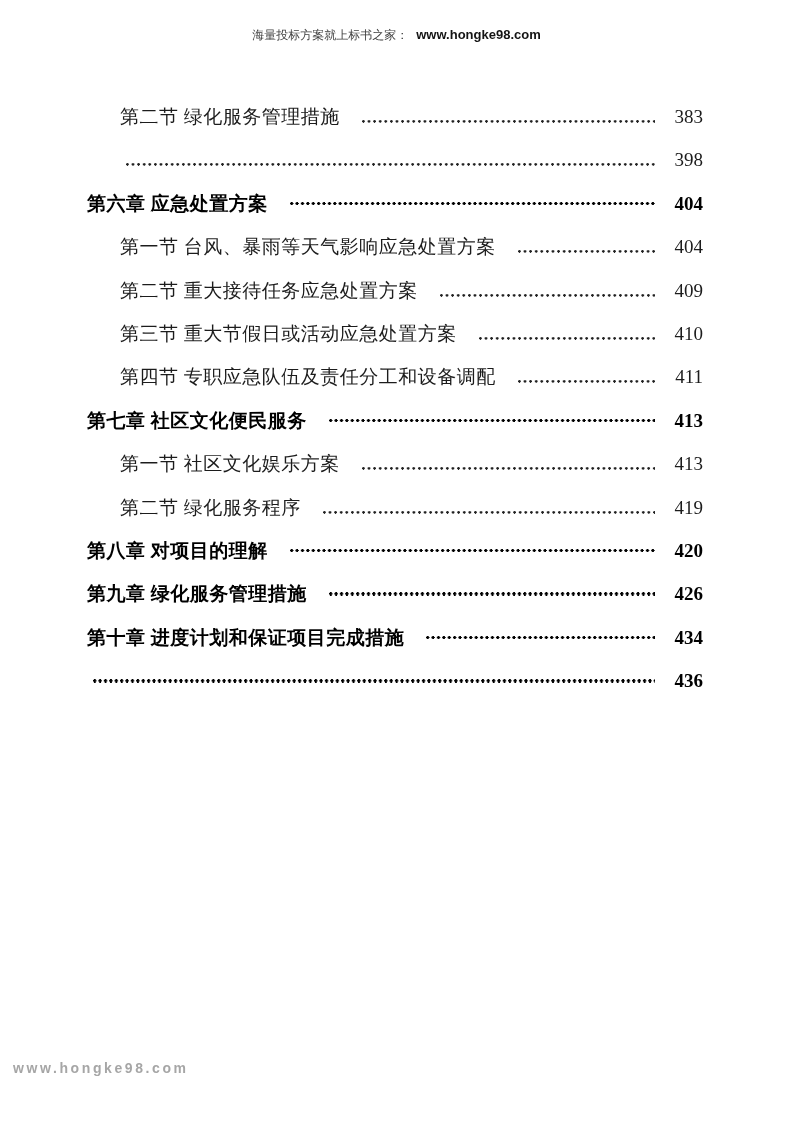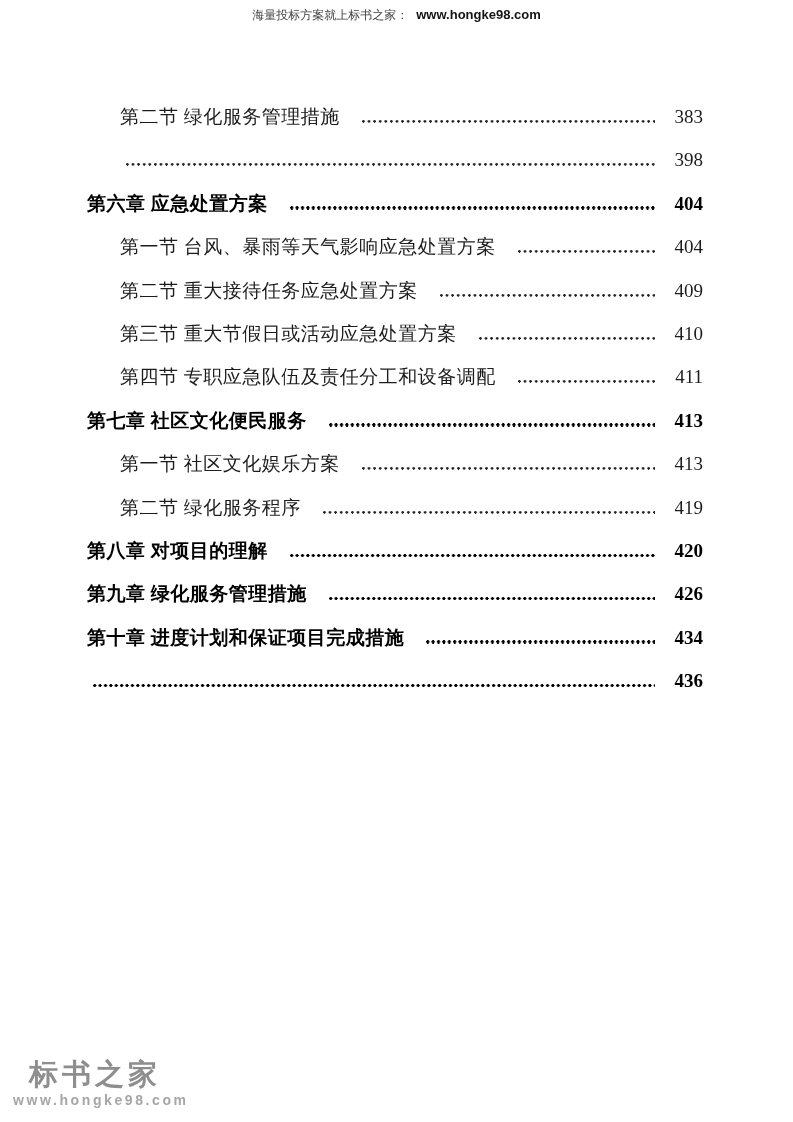--- a/index.html
+++ b/index.html
@@ -24,20 +24,21 @@
     right: 0;
     display: flex;
     justify-content: center;
     align-items: baseline;
     gap: 8px;
     white-space: nowrap;
   }
   .header-cn {
     font-size: 12px;
     color: #3f3f3f;
+    margin-top: 20px;
   }
   .header-url {
     font-family: "Liberation Sans", "DejaVu Sans", sans-serif;
     font-size: 13px;
     font-weight: 700;
     color: #141414;
   }
 
   
   .toc {
@@ -53,20 +54,21 @@
     font-size: 19px;
     color: #1c1c1c;
     gap: 16px;
   }
   .toc-row.section {
     padding-left: 33px;
   }
   .toc-row.chapter {
     font-weight: 700;
     color: #000000;
+    align-items: center;
   }
   .toc-title {
     white-space: nowrap;
     letter-spacing: 0.5px;
   }
   .toc-dots {
     flex: 1;
     min-width: 0;
     height: 3px;
     margin-left: 6px;
@@ -197,17 +199,16 @@
       <span class="toc-page">434</span>
     </div>
 
     <div class="toc-row chapter">
       <span class="toc-dots"></span>
       <span class="toc-page">436</span>
     </div>
   </div>
 
   <div class="footer-logo">
-    <div class="brand">标书之家</div>
     <div class="brand-url">www.hongke98.com</div>
   </div>
 
 </div>
 
 </body></html>

